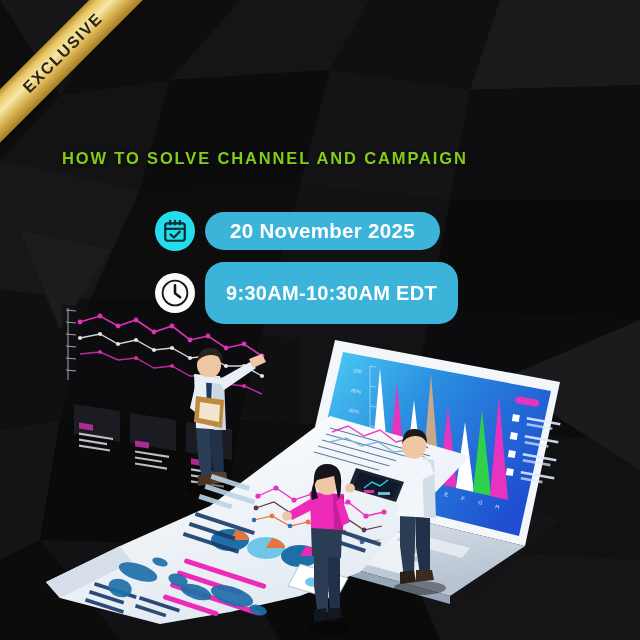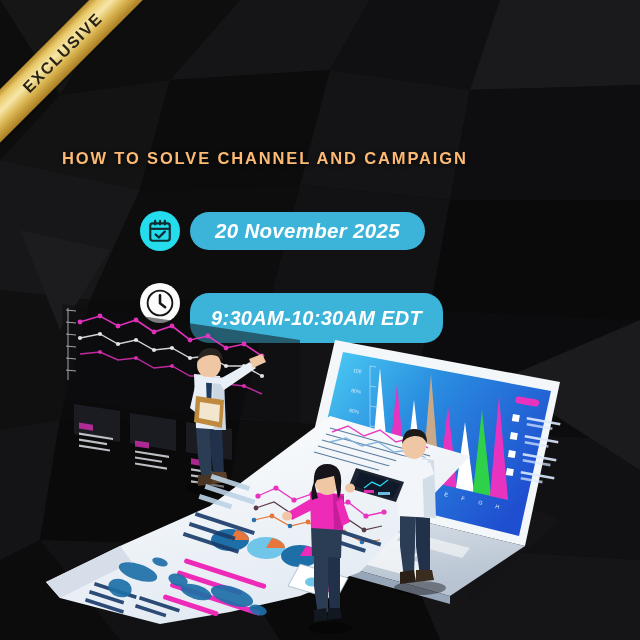--- a/index.html
+++ b/index.html
@@ -30,41 +30,41 @@
 
   
   .headline{position:absolute;left:70px;top:48px;width:560px;}
   .title{
     color:#fff;font-weight:bold;font-size:35px;line-height:41px;
     letter-spacing:2.4px;text-transform:uppercase;margin:0;
     text-shadow:0 2px 6px rgba(0,0,0,.6);
   }
   .subtitle{
     position:absolute;left:62px;top:147px;width:540px;
-    color:#fdba74;font-weight:bold;font-size:16.5px;line-height:22px;
+    color:#84cc16;font-weight:bold;font-size:16.5px;line-height:22px;
     letter-spacing:1.85px;text-transform:uppercase;margin:0;
     text-shadow:0 1px 4px rgba(0,0,0,.6);
   }
 
   
-  .pills{position:absolute;left:140px;top:211px;display:flex;flex-direction:column;gap:11px;font-style:italic;}
+  .pills{position:absolute;left:155px;top:211px;display:flex;flex-direction:column;gap:11px;}
   .pill-row{display:flex;align-items:center;gap:10px;}
   .pill-icon{
     width:40px;height:40px;border-radius:50%;
     display:flex;align-items:center;justify-content:center;flex:0 0 40px;
   }
   .pill-icon.cal{background:#25dced;}
   .pill-icon.clk{background:#fbfbfb;}
   .pill{
     height:38px;border-radius:19px;background:#3cb4d9;
     display:flex;align-items:center;padding:0 25px;
     color:#ffffff;font-size:20.5px;font-weight:bold;letter-spacing:.3px;
     white-space:nowrap;
   }
-  .pill.time{padding:6px 21px;font-size:20px;margin-top:31px;}
+  .pill.time{padding:12px 21px;font-size:20px;}
 
   
   .illo{position:absolute;left:0;top:296px;width:640px;height:344px;}
 </style>
 </head>
 <body>
 
 <div id="poster">
 
   <svg class="bg-svg" viewBox="0 0 640 640" preserveAspectRatio="none">

